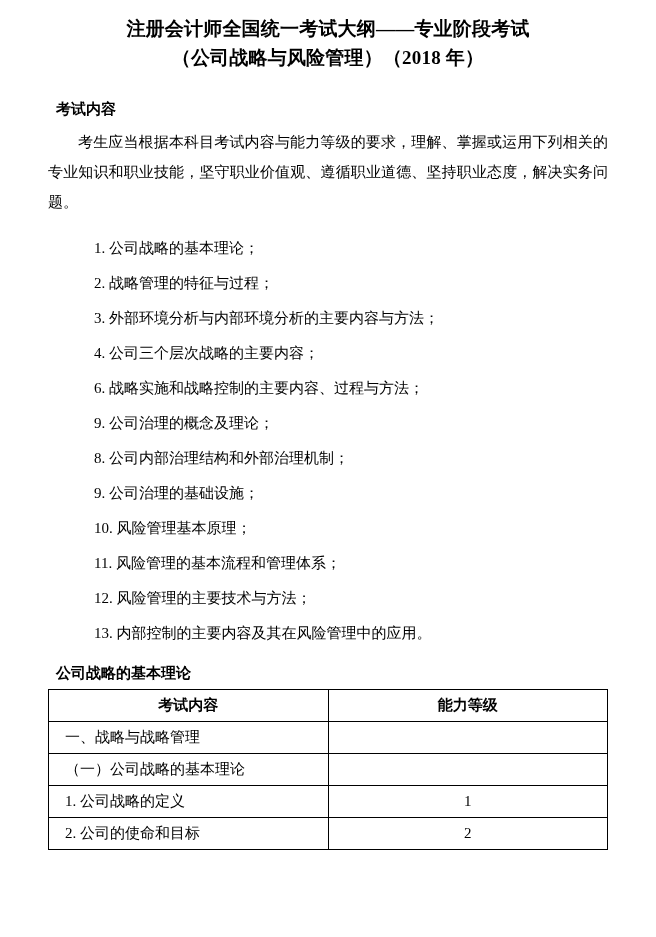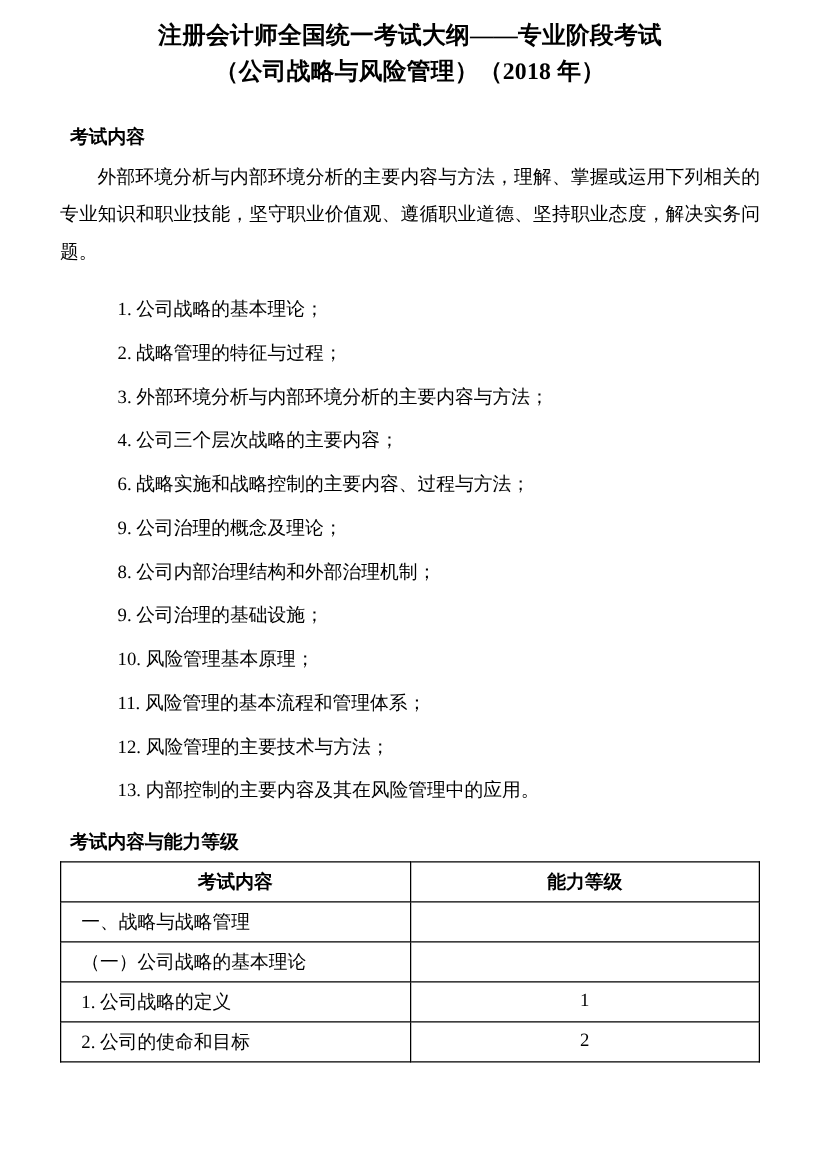--- a/index.html
+++ b/index.html
@@ -95,38 +95,38 @@
 
 <div class="page">
 
   <div class="doc-title">
     <span>注册会计师全国统一考试大纲——专业阶段考试</span>
     <span class="line2">（公司战略与风险管理）（2018 年）</span>
   </div>
 
   <div class="section-heading">考试内容</div>
 
-  <div class="para">外部环境分析与内部环境分析的主要内容与方法，理解、掌握或运用下列相关的专业知识和职业技能，坚守职业价值观、遵循职业道德、坚持职业态度，解决实务问题。</div>
+  <div class="para">考生应当根据本科目考试内容与能力等级的要求，理解、掌握或运用下列相关的专业知识和职业技能，坚守职业价值观、遵循职业道德、坚持职业态度，解决实务问题。</div>
 
   <ul class="list">
     <li>1. 公司战略的基本理论；</li>
     <li>2. 战略管理的特征与过程；</li>
     <li>3. 外部环境分析与内部环境分析的主要内容与方法；</li>
     <li>4. 公司三个层次战略的主要内容；</li>
     <li>6. 战略实施和战略控制的主要内容、过程与方法；</li>
     <li>9. 公司治理的概念及理论；</li>
     <li>8. 公司内部治理结构和外部治理机制；</li>
     <li>9. 公司治理的基础设施；</li>
     <li>10. 风险管理基本原理；</li>
     <li>11. 风险管理的基本流程和管理体系；</li>
     <li>12. 风险管理的主要技术与方法；</li>
     <li>13. 内部控制的主要内容及其在风险管理中的应用。</li>
   </ul>
 
-  <div class="section-heading2">考试内容与能力等级</div>
+  <div class="section-heading2">公司战略的基本理论</div>
 
   <table class="outline">
     <thead>
       <tr>
         <th>考试内容</th>
         <th class="level-col">能力等级</th>
       </tr>
     </thead>
     <tbody>
       <tr>

